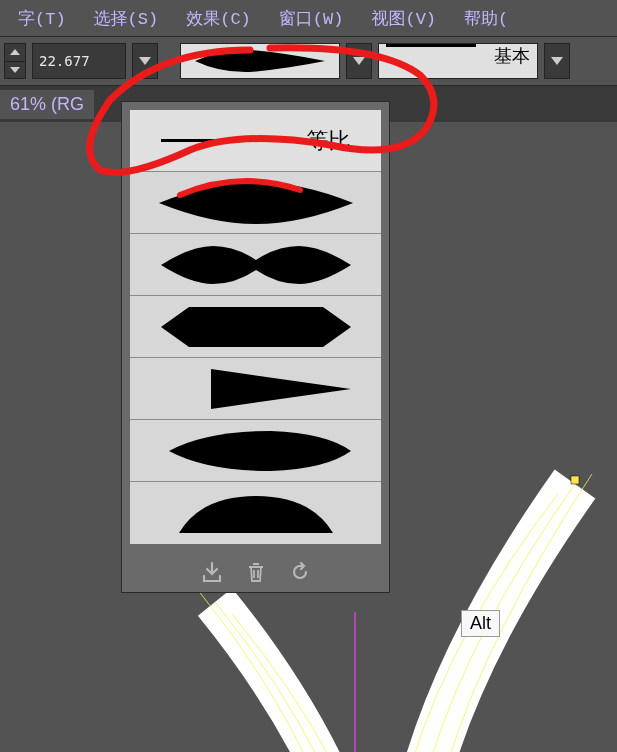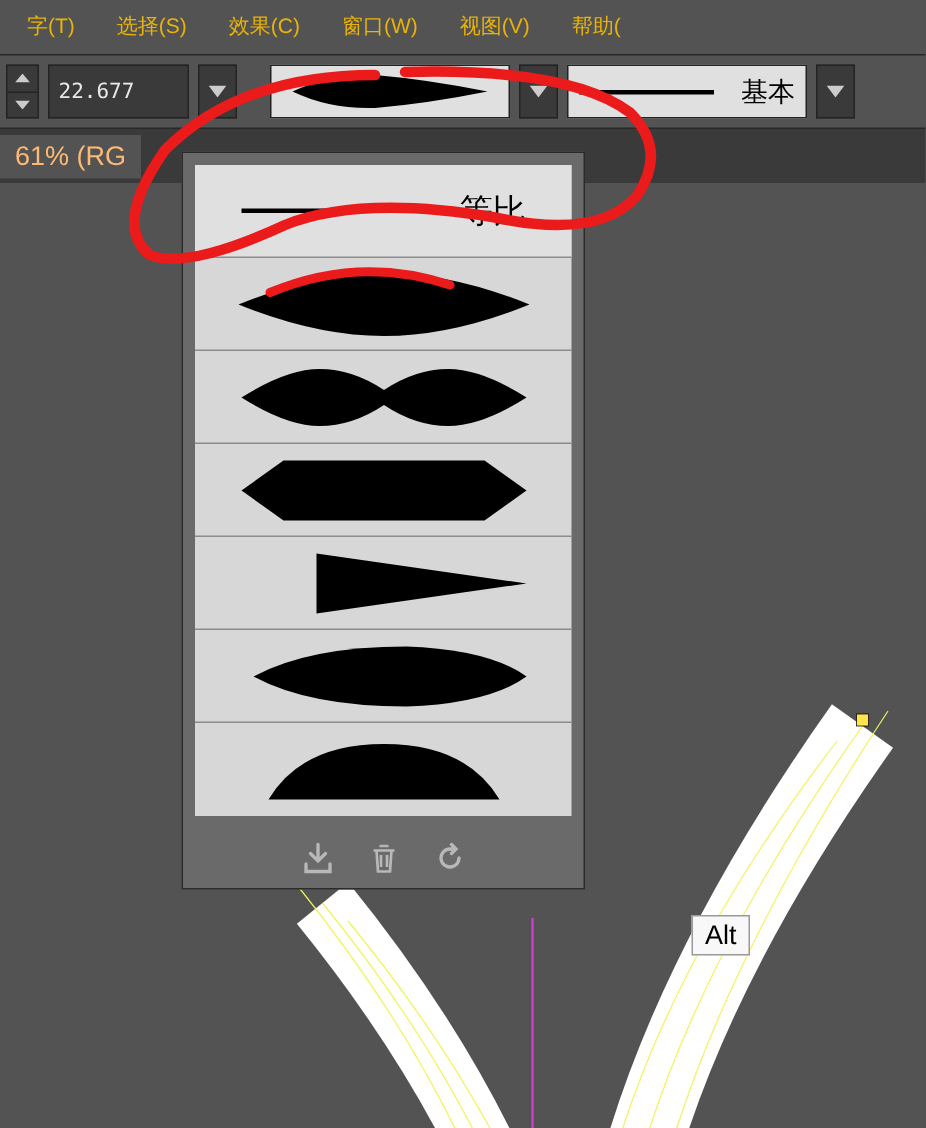--- a/index.html
+++ b/index.html
@@ -1,32 +1,32 @@
 <!DOCTYPE html>
 <html><head>
   <meta charset="utf-8">
   <style>
     * { box-sizing: border-box; margin: 0; padding: 0; }
     body { width: 617px; height: 752px; background: #535353; font-family: sans-serif; overflow: hidden; position: relative; }
     
     .menubar { display: flex; background: #535353; height: 36px; align-items: center; padding: 0 4px; }
-    .menu-item { color: #eab308; font-size: 14px; padding: 4px 14px; cursor: pointer; }
+    .menu-item { color: #c4b5fd; font-size: 17px; padding: 4px 14px; cursor: pointer; font-family: Liberation Mono, monospace; }
     
     .optbar { display: flex; align-items: center; background: #535353; height: 50px; padding: 6px 4px; border-top: 1px solid #282828; border-bottom: 1px solid #282828; gap: 6px; }
     .stepper { display: flex; flex-direction: column; background: #3a3a3a; border: 1px solid #232323; width: 22px; height: 36px; }
     .stepper-btn { flex: 1; display: flex; align-items: center; justify-content: center; color: #ddd; font-size: 10px; border: none; background: transparent; cursor: pointer; }
     .stepper-btn:first-child { border-bottom: 1px solid #232323; }
     .num-input { background: #3a3a3a; border: 1px solid #232323; color: #e8e8e8; font-size: 14px; font-family: monospace; padding: 4px 6px; width: 94px; height: 36px; }
     .dd-btn { width: 26px; height: 36px; background: #3a3a3a; border: 1px solid #232323; display: flex; align-items: center; justify-content: center; color: #ddd; cursor: pointer; }
     .profile-swatch { width: 160px; height: 36px; background: #e0e0e0; border: 1px solid #232323; display: flex; align-items: center; justify-content: center; position: relative; }
-    .basic-swatch { width: 160px; height: 36px; background: #e0e0e0; border: 1px solid #232323; display: flex; align-items: center; justify-content: center; gap: 18px; color: #000; font-size: 18px; }
+    .basic-swatch { width: 160px; height: 36px; background: #e0e0e0; border: 1px solid #232323; display: flex; align-items: flex-start; justify-content: center; gap: 18px; color: #000; font-size: 18px; }
     .basic-line { width: 90px; height: 3px; background: #000; }
     
     .tabrow { display: flex; align-items: center; height: 36px; background: #3a3a3a; }
-    .tab { color: #fdba74; font-size: 18px; padding: 4px 10px; background: #535353; }
+    .tab { color: #c4b5fd; font-size: 18px; padding: 4px 10px; background: #535353; }
     
     .canvas { position: absolute; left: 0; top: 122px; right: 0; bottom: 0; background: #535353; }
     .canvas svg { position: absolute; left: 0; top: 0; }
     
     .dropdown { position: absolute; left: 121px; top: 101px; width: 269px; background: #6a6a6a; border: 1px solid #2a2a2a; z-index: 50; }
     .dd-list { background: #d7d7d7; margin: 8px; }
     .dd-item { height: 62px; border-bottom: 1px solid #8c8c8c; display: flex; align-items: center; justify-content: center; cursor: pointer; position: relative; }
     .dd-item:first-child { background: #e0e0e0; }
     .dd-item:last-child { border-bottom: none; }
     .dd-footer { height: 40px; display: flex; align-items: center; justify-content: center; gap: 22px; }

